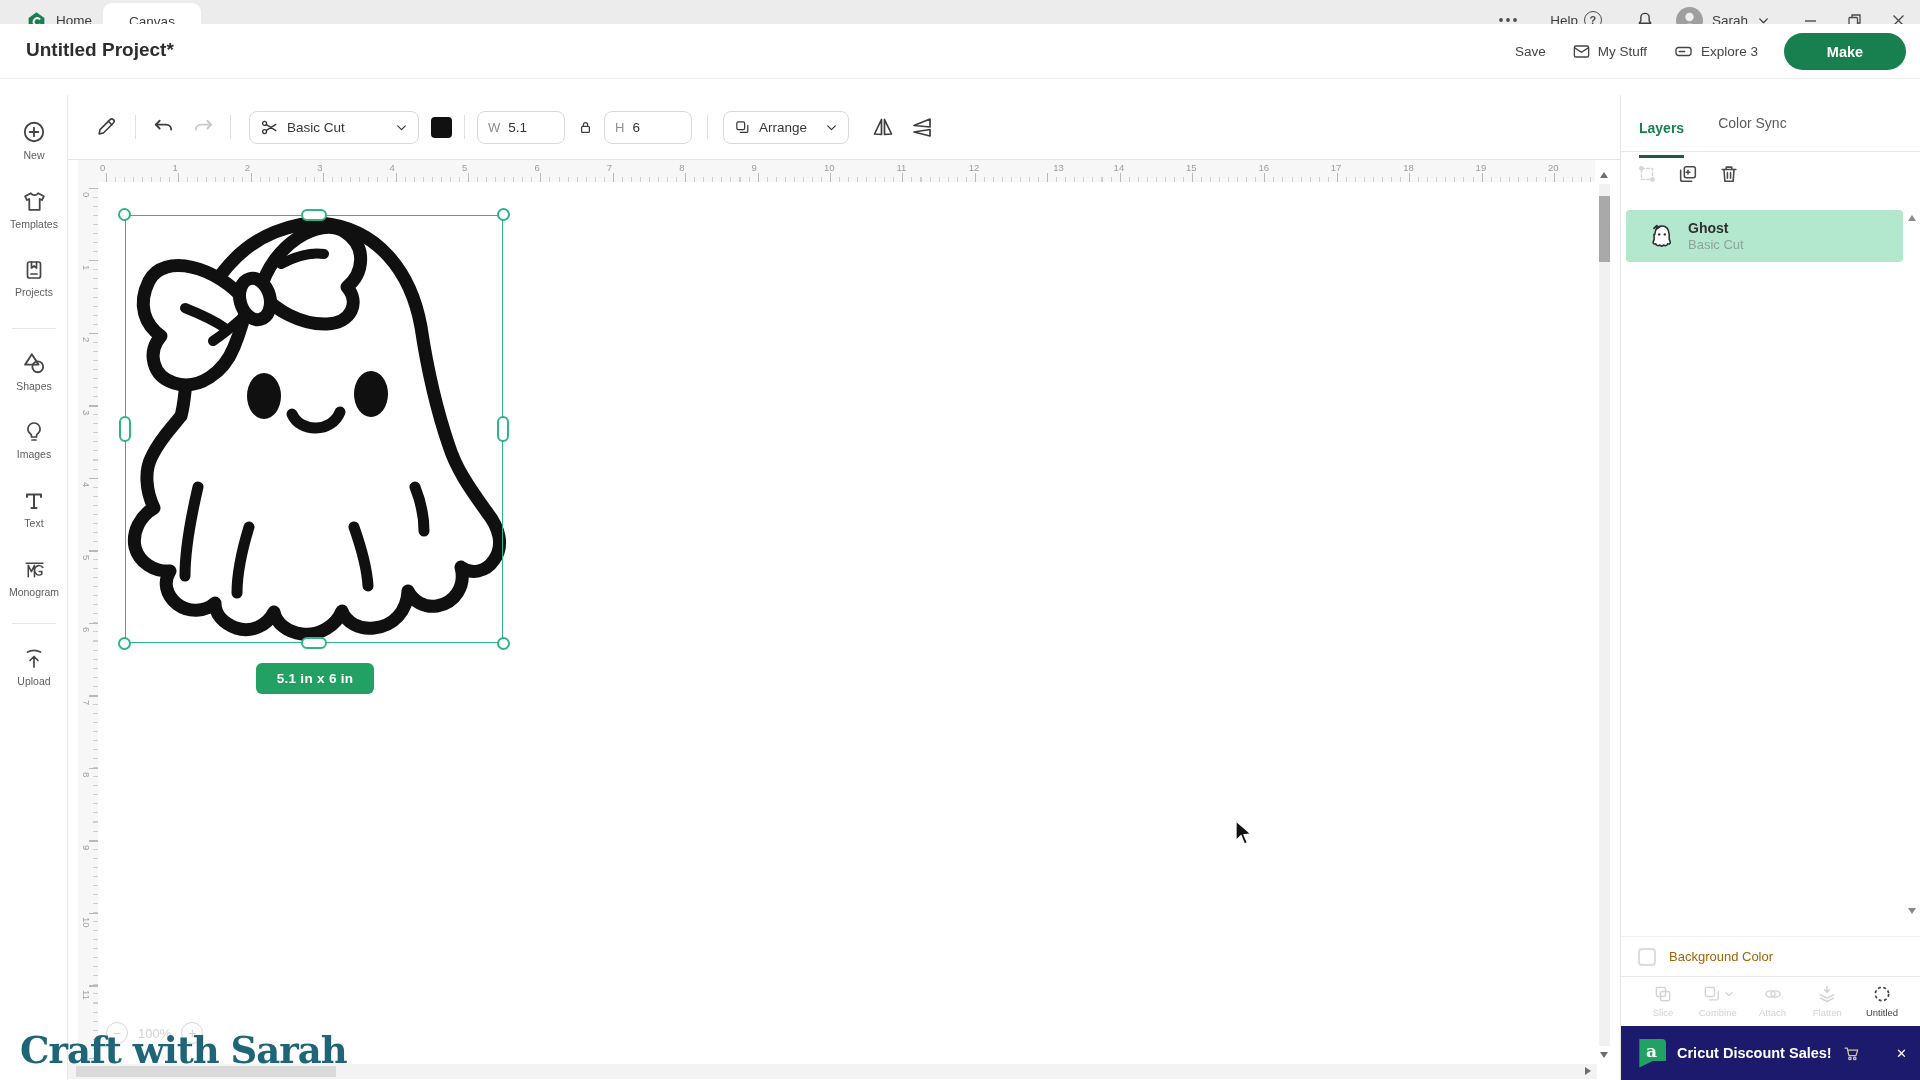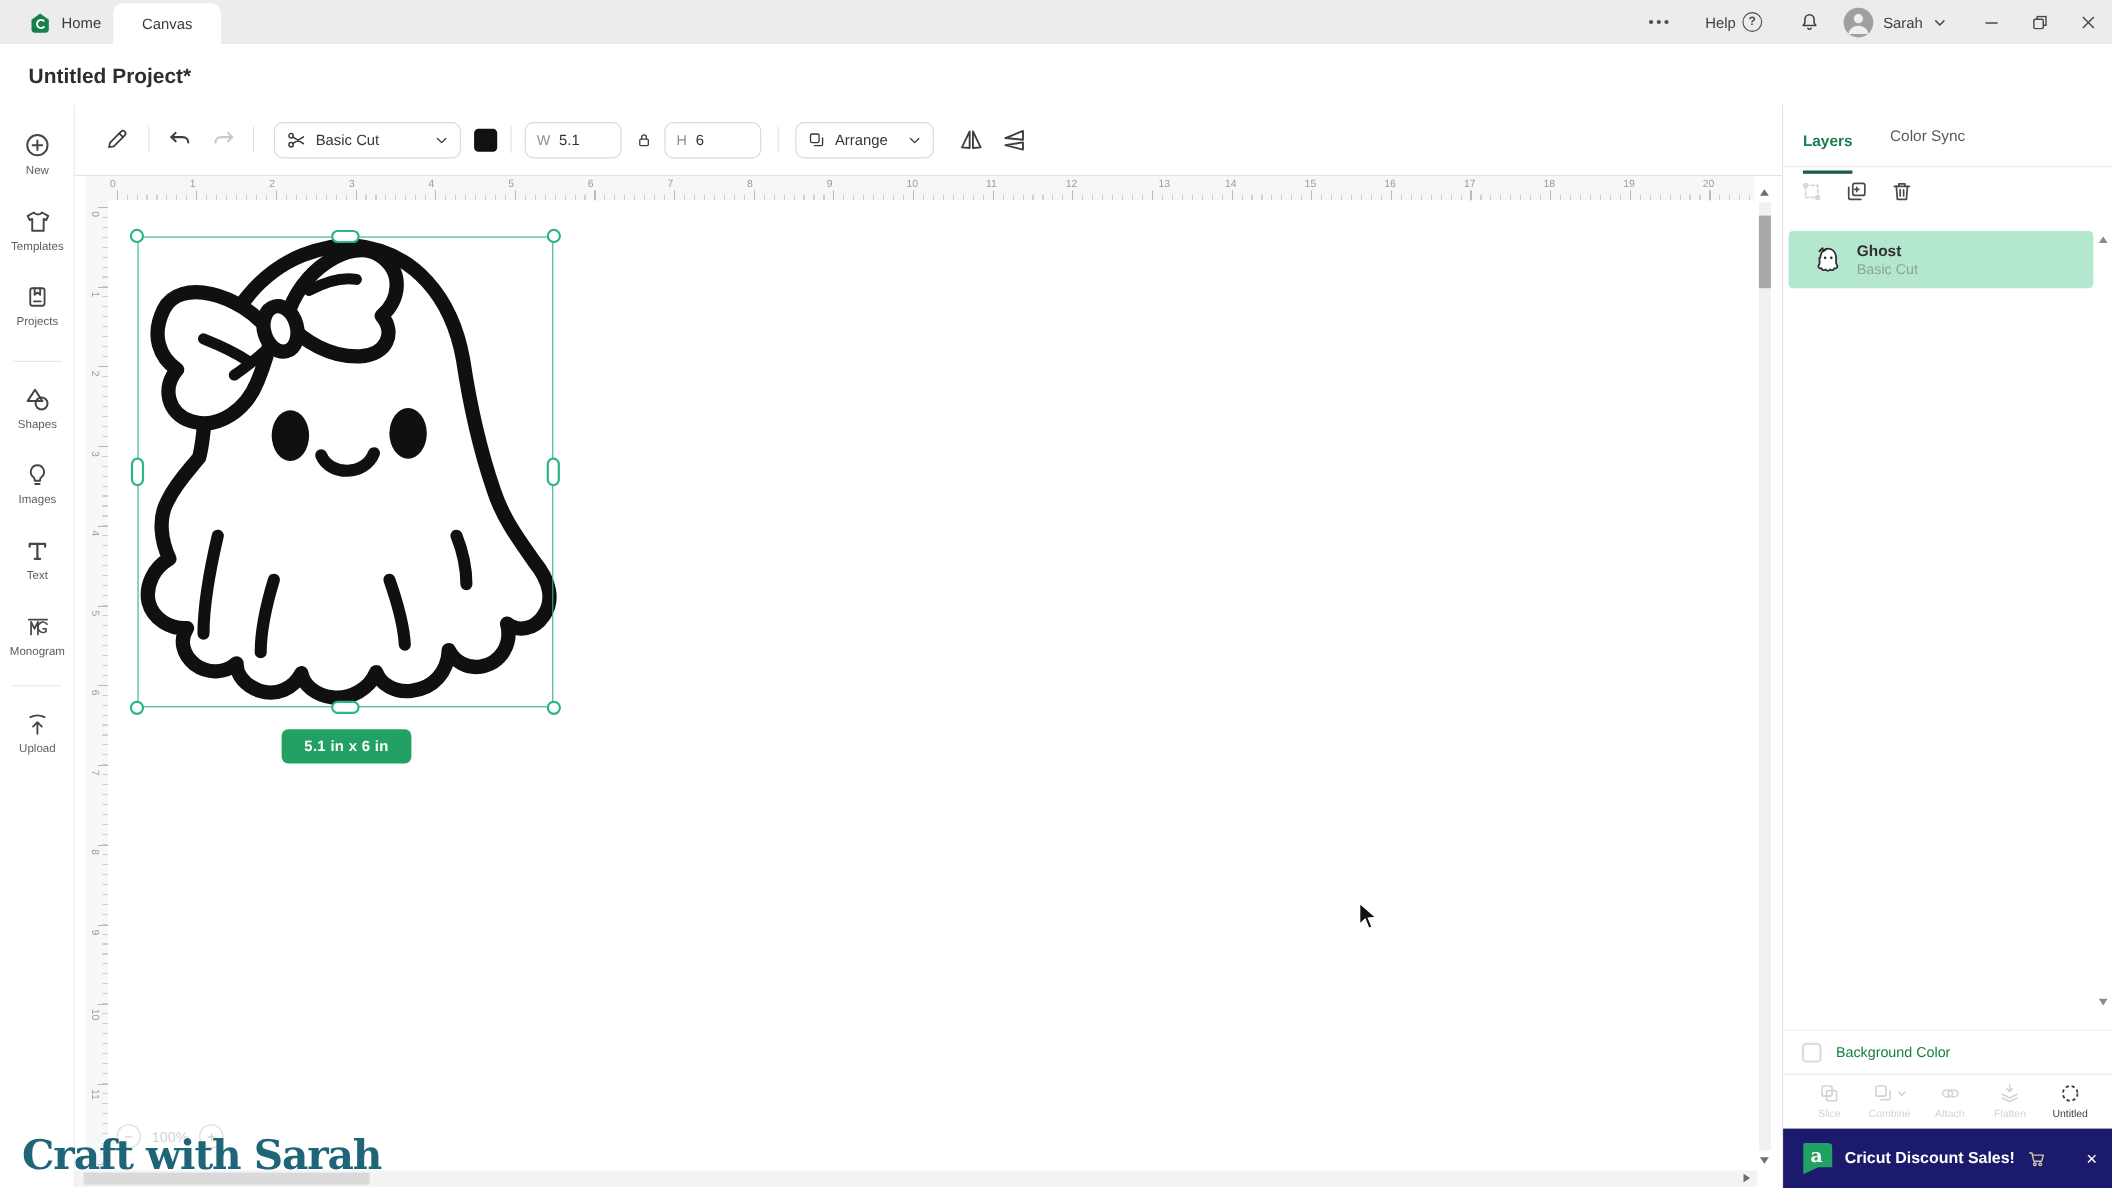--- a/index.html
+++ b/index.html
@@ -19,21 +19,21 @@
   .tab-canvas{position:absolute;left:103px;top:3px;height:37px;width:98px;background:#fff;border-radius:9px 9px 0 0;display:flex;align-items:center;justify-content:center;}
   .tab-label{font-size:13.5px;color:#3c3c3c;}
   #topbar-right{position:absolute;right:0;top:0;height:40px;display:flex;}
   .dots svg{color:#4c4c4c;}
   .tb-item{display:flex;align-items:center;gap:6px;color:#3f3f3f;font-size:13.5px;}
   .help-q{width:18px;height:18px;border:1.6px solid #4c4c4c;border-radius:50%;font-size:11px;display:flex;align-items:center;justify-content:center;color:#4c4c4c;font-weight:bold;}
   .avatar{width:27px;height:27px;border-radius:50%;background:#9f9f9f;overflow:hidden;display:flex;align-items:flex-end;justify-content:center;}
   .win-btn{width:44px;height:40px;display:flex;align-items:center;justify-content:center;color:#4a4a4a;}
 
   
-  #header{position:absolute;left:0;top:44px;width:1920px;height:55px;background:#fff;border-bottom:1px solid #ececec;padding-left:20px;}
+  #header{position:absolute;left:0;top:24px;width:1920px;height:55px;background:#fff;border-bottom:1px solid #ececec;padding-left:20px;}
   #project-title{position:absolute;left:26px;top:15px;font-size:19px;font-weight:bold;color:#2d2d2d;}
   #header-right{position:absolute;right:14px;top:0;height:55px;display:flex;align-items:center;gap:26px;}
   .hdr-link{display:flex;align-items:center;gap:7px;font-size:13.5px;color:#454545;cursor:pointer;}
   #make-btn{width:122px;height:37px;border-radius:19px;background:var(--make-green);color:#fff;font-size:14.5px;font-weight:bold;border:none;display:flex;align-items:center;justify-content:center;cursor:pointer;}
 
   
   #toolbar{position:absolute;left:68px;top:95px;width:1552px;height:65px;background:#fff;border-bottom:1px solid #e3e3e3;display:flex;align-items:center;padding-left:27px;}
   .tdiv{width:1px;height:24px;background:#e0e0e0;}
   .tool-box{height:33px;border:1px solid #d9d9d9;border-radius:8px;display:flex;align-items:center;padding:0 10px;gap:8px;font-size:13.5px;color:#373737;background:#fff;}
   .tool-box input{border:none;outline:none;width:44px;font-size:13.5px;color:#333;font-family:inherit;background:transparent;}
@@ -91,21 +91,21 @@
   #panel-icons{position:absolute;left:15px;top:68px;display:flex;gap:19px;align-items:center;}
   #panel-icons .pi{color:#4a4a4a;}
   #panel-icons .pi.disabled{color:#d5d5d5;}
   #layer-item{position:absolute;left:5px;top:115px;width:277px;height:52px;background:var(--layer-highlight);border-radius:4px;display:flex;align-items:center;padding-left:24px;gap:14px;cursor:pointer;}
   #layer-name{font-size:14px;font-weight:bold;color:#2f2f2f;line-height:17px;}
   #layer-type{font-size:13px;color:#8fa398;line-height:16px;}
   #panel-scroll-up{position:absolute;right:4px;top:120px;}
   #panel-scroll-down{position:absolute;right:4px;top:813px;}
   #bg-color-row{position:absolute;left:0;top:841px;width:100%;height:41px;border-top:1px solid #f0f0f0;border-bottom:1px solid #e9e9e9;display:flex;align-items:center;padding-left:17px;gap:13px;}
   #bg-color-checkbox{width:18px;height:18px;border:2px solid #dcdcdc;border-radius:4px;background:#fff;}
-  #bg-color-label{font-size:13px;color:#15803d;}
+  #bg-color-label{font-size:13px;color:#a16207;}
   #panel-actions{position:absolute;left:0;top:883px;width:100%;height:48px;display:flex;align-items:flex-start;justify-content:space-between;padding:6px 14px 0 18px;}
   .pact{display:flex;flex-direction:column;align-items:center;gap:3px;width:48px;}
   .pact span{font-size:9.5px;}
   .pact.disabled{color:#d3d3d3;}
   .pact.disabled span{color:#d3d3d3;}
   .pact.enabled{color:#3f3f3f;}
   .pact.enabled span{color:#3f3f3f;}
   .combine-wrap{display:flex;align-items:center;gap:2px;}
 
   #banner{position:absolute;left:0;top:931px;width:300px;height:54px;background:var(--banner-blue);display:flex;align-items:center;padding:0 14px 0 16px;gap:11px;}
@@ -177,20 +177,40 @@
     <div class="win-btn">
       <svg width="13" height="13" viewBox="0 0 13 13">
           <path d="M1.5 1.5l10 10M11.5 1.5l-10 10" stroke="#4a4a4a" stroke-width="1.4"></path>
         </svg>
     </div>
   </div>
 </div>
 
 <div id="header">
   <div id="project-title">Untitled Project*</div>
+  <div id="header-right">
+    <div class="hdr-link">
+      <span>Save</span>
+    </div>
+    <div class="hdr-link">
+      <svg class="ic" width="19" height="19" viewBox="0 0 24 24">
+          <rect x="3" y="5" width="18" height="14" rx="2"></rect>
+          <path d="M3.5 7.5L12 13l8.5-5.5"></path>
+        </svg>
+      <span>My Stuff</span>
+    </div>
+    <div class="hdr-link">
+      <svg class="ic" width="21" height="19" viewBox="0 0 24 24">
+          <rect x="2.5" y="7" width="19" height="10" rx="3"></rect>
+          <path d="M6.5 12h7"></path>
+        </svg>
+      <span>Explore 3</span>
+    </div>
+    <button id="make-btn">Make</button>
+  </div>
 </div>
 
 <div id="toolbar">
   <div class="tool-icon">
     <svg class="ic" width="22" height="22" viewBox="0 0 24 24">
         <path d="M4.5 19.5l1-4.6L16.4 4c1-1 2.7-1 3.7 0s1 2.7 0 3.7L9.2 18.6l-4.7.9z"></path>
         <path d="M14.6 5.8l3.7 3.7"></path>
       </svg>
   </div>
   <div class="tdiv" style="margin:0 16px 0 18px;"></div>

